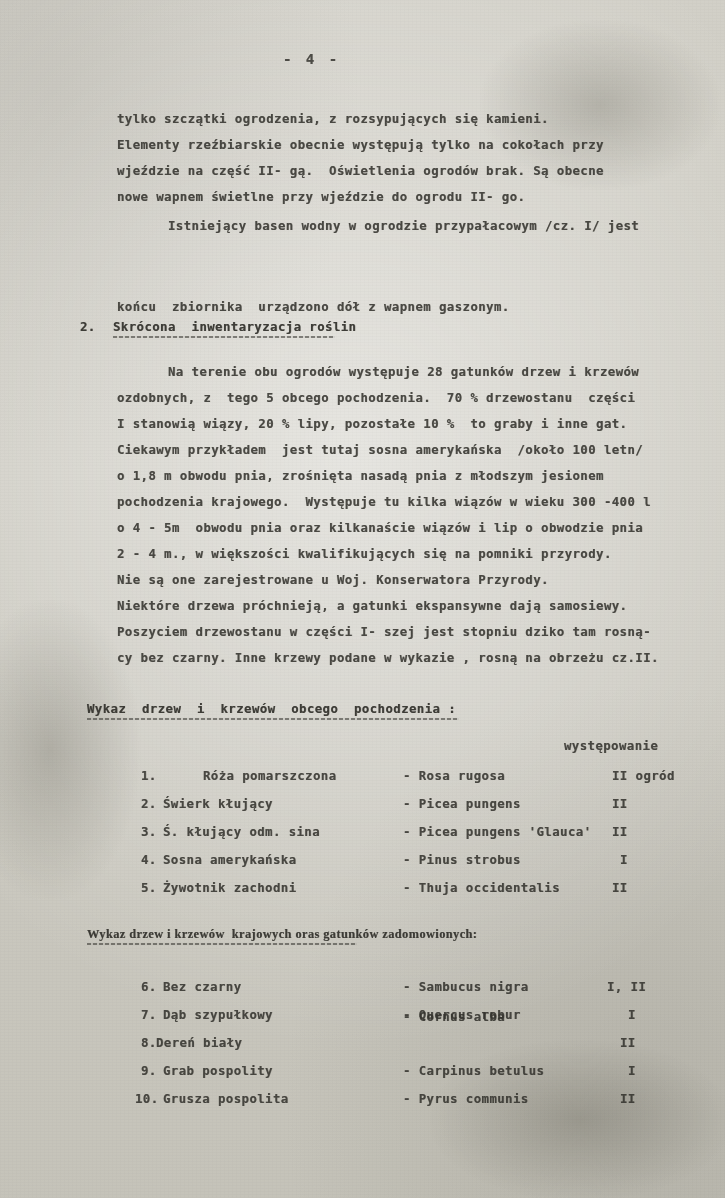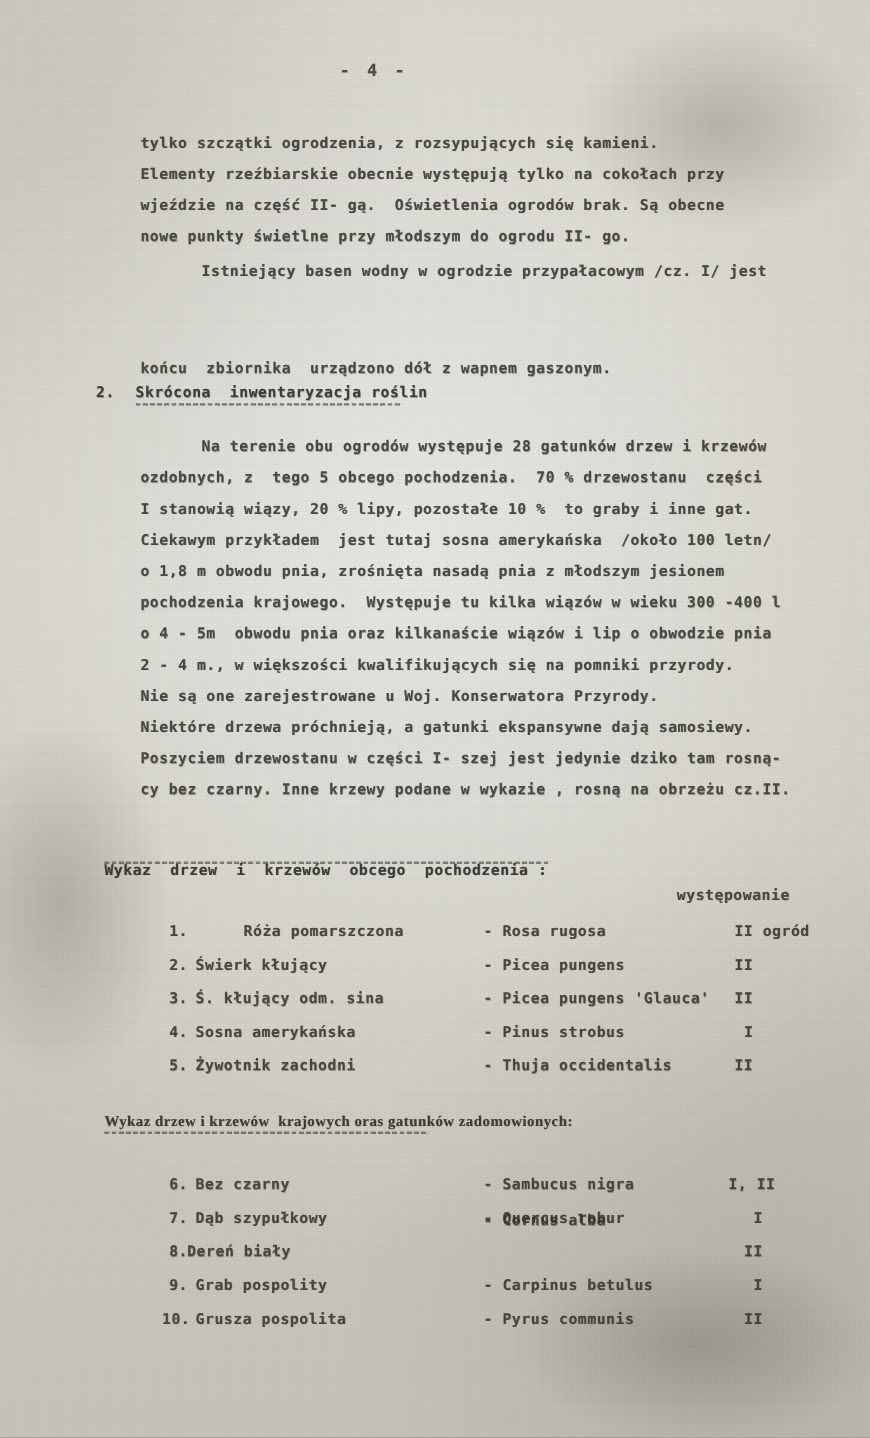--- a/index.html
+++ b/index.html
@@ -93,43 +93,43 @@
   <div class="smudge" style="left:430px; top:1040px; width:300px; height:160px;"></div>
   <div class="smudge" style="left:-40px; top:600px; width:180px; height:300px;"></div>
 
   <div class="content">
 
     <div class="tw pagenum" style="left:283px; top:52px;">- 4 -</div>
 
     <div class="tw" style="left:117px; top:139px;">Elementy rzeźbiarskie obecnie występują tylko na cokołach przy</div>
     <div class="tw" style="left:117px; top:113px;">tylko szczątki ogrodzenia, z rozsypujących się kamieni.</div>
     <div class="tw" style="left:117px; top:165px;">wjeździe na część II- gą.  Oświetlenia ogrodów brak. Są obecne</div>
-    <div class="tw" style="left:117px; top:191px;">nowe punkty świetlne przy młodszym do ogrodu II- go.</div>
+    <div class="tw" style="left:117px; top:191px;">nowe wapnem świetlne przy wjeździe do ogrodu II- go.</div>
 
     <div class="tw" style="left:168px; top:220px;">Istniejący basen wodny w ogrodzie przypałacowym /cz. I/ jest</div>
     <div class="tw" style="left:117px; top:274px;margin-top:27px;">końcu  zbiornika  urządzono dół z wapnem gaszonym.</div>
 
     <div class="tw strong" style="left:80px; top:321px;">2.</div>
     <div class="tw strong" style="left:113px; top:321px;">Skrócona  inwentaryzacja roślin</div>
     <div class="uline" style="left:113px; top:336px; width:222px;"></div>
 
     <div class="tw" style="left:168px; top:366px;">Na terenie obu ogrodów występuje 28 gatunków drzew i krzewów</div>
     <div class="tw" style="left:117px; top:392px;">ozdobnych, z  tego 5 obcego pochodzenia.  70 % drzewostanu  części</div>
     <div class="tw" style="left:117px; top:418px;">I stanowią wiązy, 20 % lipy, pozostałe 10 %  to graby i inne gat.</div>
     <div class="tw" style="left:117px; top:444px;">Ciekawym przykładem  jest tutaj sosna amerykańska  /około 100 letn/</div>
     <div class="tw" style="left:117px; top:470px;">o 1,8 m obwodu pnia, zrośnięta nasadą pnia z młodszym jesionem</div>
     <div class="tw" style="left:117px; top:496px;">pochodzenia krajowego.  Występuje tu kilka wiązów w wieku 300 -400 l</div>
     <div class="tw" style="left:117px; top:522px;">o 4 - 5m  obwodu pnia oraz kilkanaście wiązów i lip o obwodzie pnia</div>
     <div class="tw" style="left:117px; top:548px;">2 - 4 m., w większości kwalifikujących się na pomniki przyrody.</div>
     <div class="tw" style="left:117px; top:574px;">Nie są one zarejestrowane u Woj. Konserwatora Przyrody.</div>
     <div class="tw" style="left:117px; top:600px;">Niektóre drzewa próchnieją, a gatunki ekspansywne dają samosiewy.</div>
-    <div class="tw" style="left:117px; top:626px;">Poszyciem drzewostanu w części I- szej jest jedynie dziko tam rosną-</div>
+    <div class="tw" style="left:117px; top:626px;">Poszyciem drzewostanu w części I- szej jest stopniu dziko tam rosną-</div>
     <div class="tw" style="left:117px; top:652px;">cy bez czarny. Inne krzewy podane w wykazie , rosną na obrzeżu cz.II.</div>
 
-    <div class="tw strong" style="left:87px; top:719px;">Wykaz  drzew  i  krzewów  obcego  pochodzenia :</div>
+    <div class="tw strong" style="left:87px; top:703px;">Wykaz  drzew  i  krzewów  obcego  pochodzenia :</div>
     <div class="uline" style="left:87px; top:718px; width:372px;"></div>
 
     <div class="tw" style="left:564px; top:740px;">występowanie</div>
 
     <div class="tw row-num" style="left:141px; top:770px;">1.</div>
     <div class="tw row-pl" style="left:163px; top:770px;padding-left:40px;">Róża pomarszczona</div>
     <div class="tw row-lat" style="left:403px; top:770px;">- Rosa rugosa</div>
     <div class="tw row-occ" style="left:612px; top:770px;">II ogród</div>
 
     <div class="tw row-num" style="left:141px; top:798px;">2.</div>

